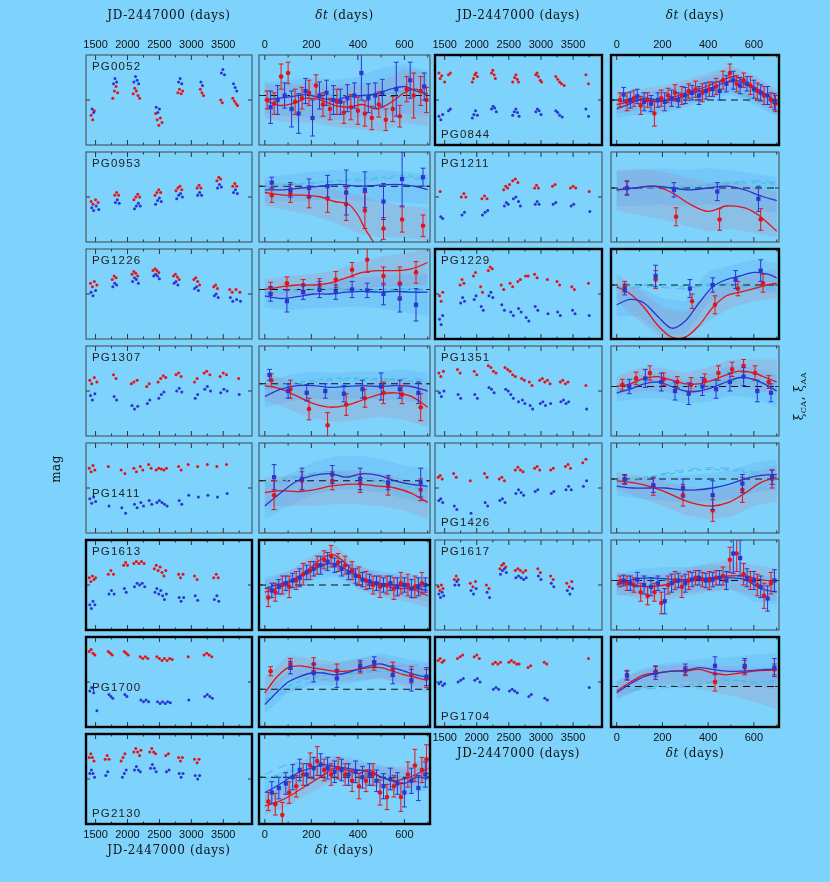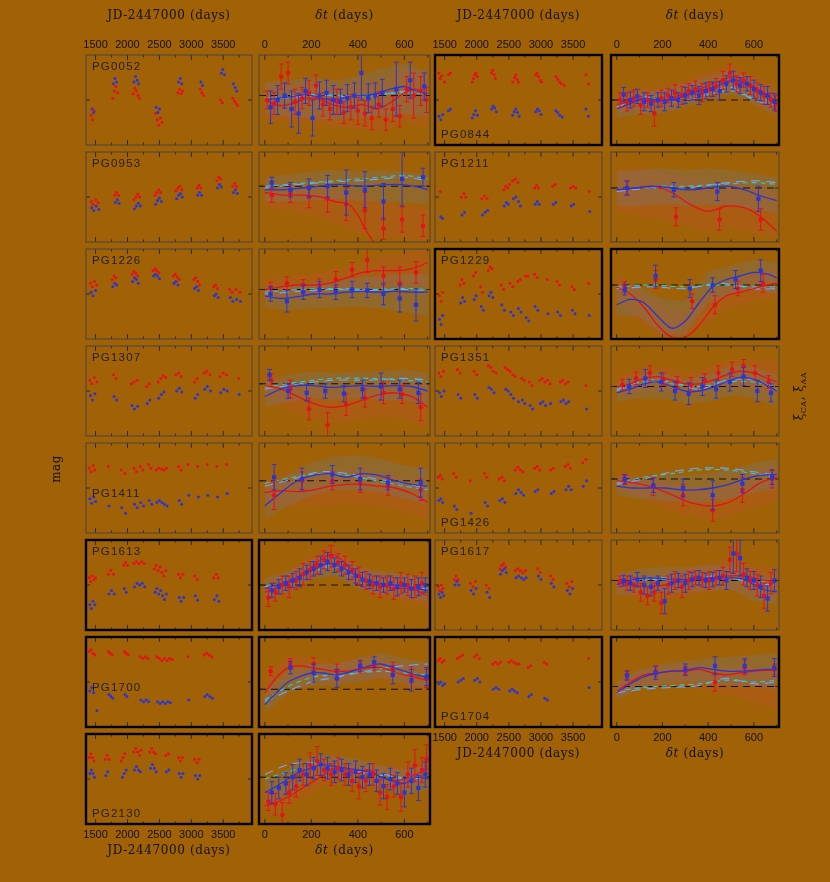--- a/index.html
+++ b/index.html
@@ -1,16 +1,16 @@
 <!DOCTYPE html>
 <html><head>
 <meta charset="utf-8">
 <style>
   html,body{margin:0;padding:0;background:#fff;}
-  .fig{position:relative;width:830px;height:882px;background:#a16207;overflow:hidden;
+  .fig{position:relative;width:830px;height:882px;background:#7dd3fc;overflow:hidden;
        font-family:"Liberation Sans",sans-serif;}
   .axtitle{position:absolute;text-align:center;font-family:"DejaVu Serif",serif;
            font-size:12px;color:#111;letter-spacing:.6px;white-space:nowrap;}
   .axtitle i{}
   .vlabel{position:absolute;font-family:"DejaVu Serif",serif;font-size:12px;color:#111;
           white-space:nowrap;transform:rotate(-90deg);transform-origin:center;letter-spacing:.5px;}
   .vlabel sub{font-size:8px;}
   svg text{font-family:"Liberation Sans",sans-serif;}
 </style>
 </head>

